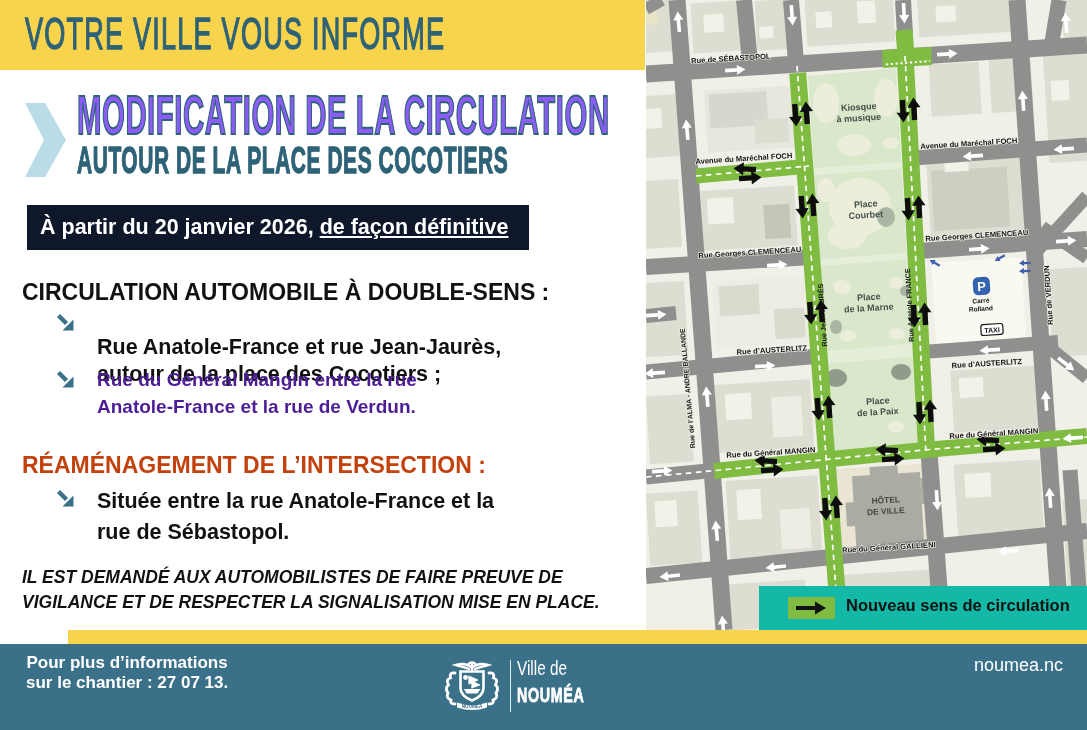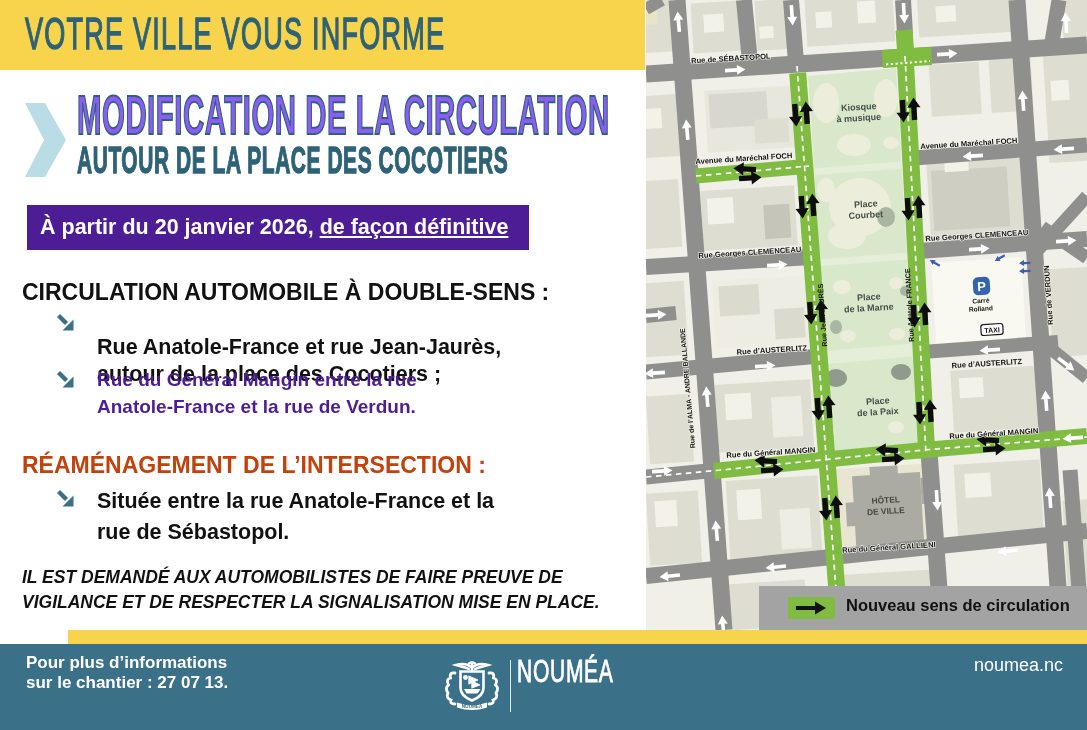--- a/index.html
+++ b/index.html
@@ -22,21 +22,21 @@
 </svg>
 
 <div class="abs" style="left:77px;top:87px;width:600px;height:56px;color:#8b5cf6;font-weight:bold;font-size:55px;line-height:56px;">
   <span class="cond" id="h2c" style="transform:scaleX(0.534);letter-spacing:1px;-webkit-text-stroke:1.9px #2E6277;">MODIFICATION DE LA CIRCULATION</span>
 </div>
 
 <div class="abs" style="left:77px;top:142px;width:600px;height:38px;color:#2E6277;font-weight:bold;font-size:37px;line-height:38px;">
   <span class="cond" id="h3c" style="transform:scaleX(0.566);letter-spacing:1px;-webkit-text-stroke:1.3px #2E6277;">AUTOUR DE LA PLACE DES COCOTIERS</span>
 </div>
 
-<div class="abs" style="left:27px;top:205px;width:502px;height:45px;background:#4c1d95;color:#ffffff;font-weight:bold;font-size:21.5px;line-height:45px;white-space:nowrap;">
+<div class="abs" style="left:27px;top:205px;width:502px;height:45px;background:#0f172a;color:#ffffff;font-weight:bold;font-size:21.5px;line-height:45px;white-space:nowrap;">
   <span style="margin-left:13px;">À partir du 20 janvier 2026, <u>de façon définitive</u></span>
 </div>
 
 <div class="abs" style="left:22px;top:279px;width:600px;color:#111111;font-weight:bold;font-size:23px;">CIRCULATION AUTOMOBILE À DOUBLE-SENS :</div>
 
 <svg class="abs" style="left:55px;top:312px;" width="20" height="20" viewBox="0 0 20 20">
   <path d="M3.5,3.5 L11.5,11.5" stroke="#3A7089" stroke-width="4.4" fill="none"></path>
   <path d="M18.5,18.5 L18.5,7.5 L7.5,18.5 Z" fill="#3A7089"></path>
 </svg>
 
@@ -504,36 +504,36 @@
   <text x="335" y="303" transform="rotate(-3.5 335 303)">Carré</text>
   <text x="335" y="311" transform="rotate(-3.5 335 311)">Rolland</text>
 </g>
 
 <g transform="rotate(-3.5 346 330)">
   <rect x="335" y="324" width="22" height="11" rx="2.5" fill="#ffffff" stroke="#141414" stroke-width="1.2"></rect>
   <text x="346" y="332.6" fill="#141414" font-weight="bold" font-size="7px" text-anchor="middle">TAXI</text>
 </g>
 </svg>
 
-<div class="abs" style="left:759px;top:586px;width:328px;height:44px;background:#a3a3a3;">
+<div class="abs" style="left:759px;top:586px;width:328px;height:44px;background:#14b8a6;">
 
   <svg class="abs" style="left:29px;top:11px;" width="47" height="22" viewBox="0 0 47 22">
     <rect x="0" y="0" width="47" height="22" fill="#7FBC41"></rect>
     <path d="M8,11 L28,11 M28,11" stroke="#111" stroke-width="4"></path>
     <path d="M27,4.5 L38,11 L27,17.5 Z" fill="#111"></path>
   </svg>
 
   <div class="abs" style="left:87px;top:10px;color:#111111;font-weight:bold;font-size:16.5px;white-space:nowrap;">Nouveau sens de circulation</div>
 </div>
 
 <div class="abs" style="left:68px;top:630px;width:1019px;height:14px;background:#F8D44C;"></div>
 
 <div class="abs" style="left:0;top:644px;width:1087px;height:86px;background:#3B7089;"></div>
 
-<div class="abs" style="left:26px;top:653px;color:#ffffff;font-weight:bold;font-size:17px;line-height:19.5px;">Pour plus d’informations<br>sur le chantier&nbsp;: 27 07 13.</div>
+<div class="abs" style="left:26px;top:653px;color:#ffffff;font-weight:bold;font-size:17px;line-height:19.5px;text-align:center;">Pour plus d’informations<br>sur le chantier&nbsp;: 27 07 13.</div>
 
 <svg class="abs" style="left:442px;top:660px;" width="60" height="52" viewBox="0 0 60 52">
   <g stroke="#ffffff" fill="none" stroke-linecap="round">
 
     <path d="M30,8 Q24,2 14,5 Q22,7 27,9 M30,8 Q36,2 46,5 Q38,7 33,9 M30,4.5 L30,10 M27,3.5 Q30,1.5 33,3.5" stroke-width="2.4"></path>
 
     <path d="M18.5,11.5 L41.5,11.5 L41.5,28 Q41.5,36 30,40.5 Q18.5,36 18.5,28 Z" stroke-width="2.6"></path>
 
     <circle cx="23.5" cy="17.5" r="2.4" fill="#ffffff" stroke="none"></circle>
 
@@ -546,16 +546,17 @@
     <path d="M47,13 Q53,12 51.5,18 Q56.5,19 53.5,25 Q57.5,28 54,33 Q56.5,38 51,40 Q52.5,44 47,44" stroke-width="2.8"></path>
 
     <path d="M15,42.5 Q30,48 45,42.5 L45,47.5 Q30,52.5 15,47.5 Z" fill="#ffffff" stroke="none"></path>
   </g>
   <text x="30" y="48.2" fill="#3B7089" font-size="4.6px" font-weight="bold" text-anchor="middle" font-family="Liberation Sans,sans-serif">NOUMEA</text>
 </svg>
 
 <div class="abs" style="left:510px;top:660px;width:1.3px;height:52px;background:#ffffff;opacity:0.85;"></div>
 
 <div class="abs" style="left:517px;top:656px;color:#ffffff;">
-  <div style="font-weight:normal;font-size:31px;line-height:31px;"><span class="cond" style="transform:scaleX(0.68);letter-spacing:1px;-webkit-text-stroke:0.8px #fff;">NOUMÉA</span></div>
+  <div style="font-size:21px;line-height:23px;"><span class="cond" style="transform:scaleX(0.73);">Ville de</span></div>
+  <div style="font-weight:bold;font-size:21px;line-height:31px;"><span class="cond" style="transform:scaleX(0.68);letter-spacing:1px;-webkit-text-stroke:0.8px #fff;">NOUMÉA</span></div>
 </div>
 
 <div class="abs" style="left:974px;top:655px;color:#ffffff;font-size:18px;">noumea.nc</div>
 
 </body></html>

